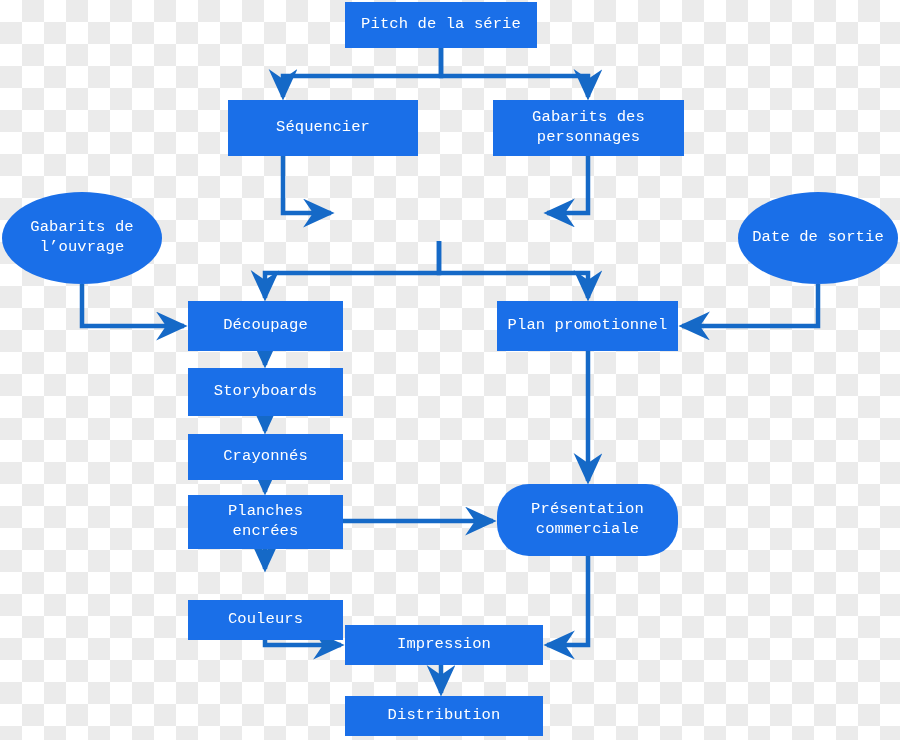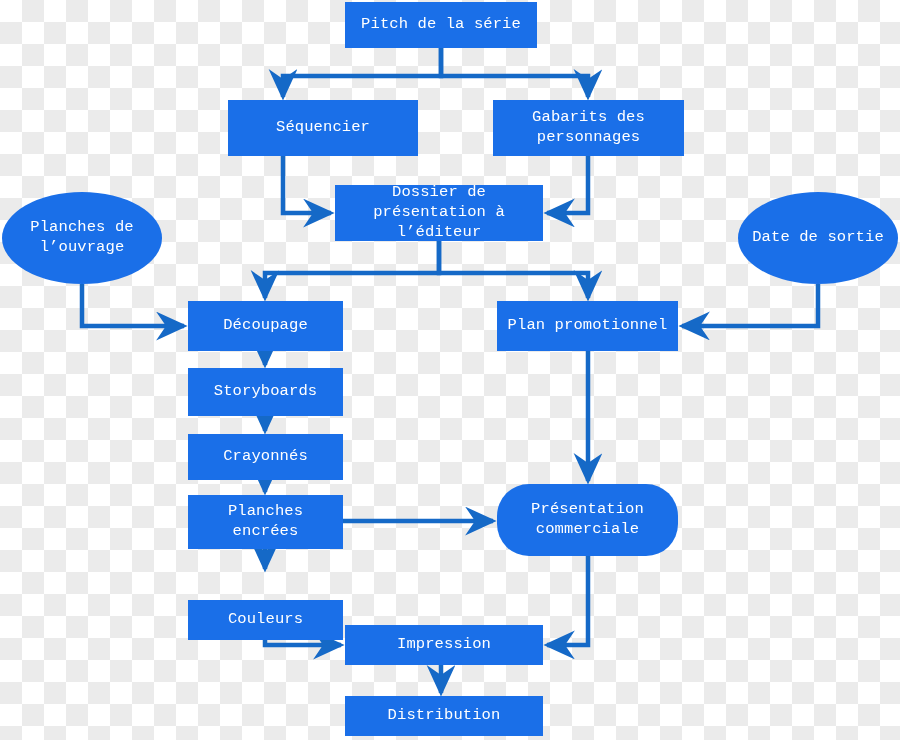--- a/index.html
+++ b/index.html
@@ -108,26 +108,23 @@
   </div>
 
   <div class="node rect" style="left:188px;top:100px;width:190px;height:56px;margin-left:40px;">
     <span>Séquencier</span>
   </div>
 
   <div class="node rect" style="left:493px;top:100px;width:191px;height:56px;">
     <span>Gabarits des personnages</span>
   </div>
 
-  <div class="node rect" style="left:335px;top:185px;width:208px;height:56px;">
-    <span>Dossier de présentation à l’éditeur</span>
-  </div>
 
   <div class="node ellipse" style="left:2px;top:192px;width:160px;height:92px;">
-    <span>Planches de l’ouvrage</span>
+    <span>Gabarits de l’ouvrage</span>
   </div>
 
   <div class="node ellipse" style="left:738px;top:192px;width:160px;height:92px;">
     <span>Date de sortie</span>
   </div>
 
   <div class="node rect" style="left:188px;top:301px;width:155px;height:50px;">
     <span>Découpage</span>
   </div>
 

